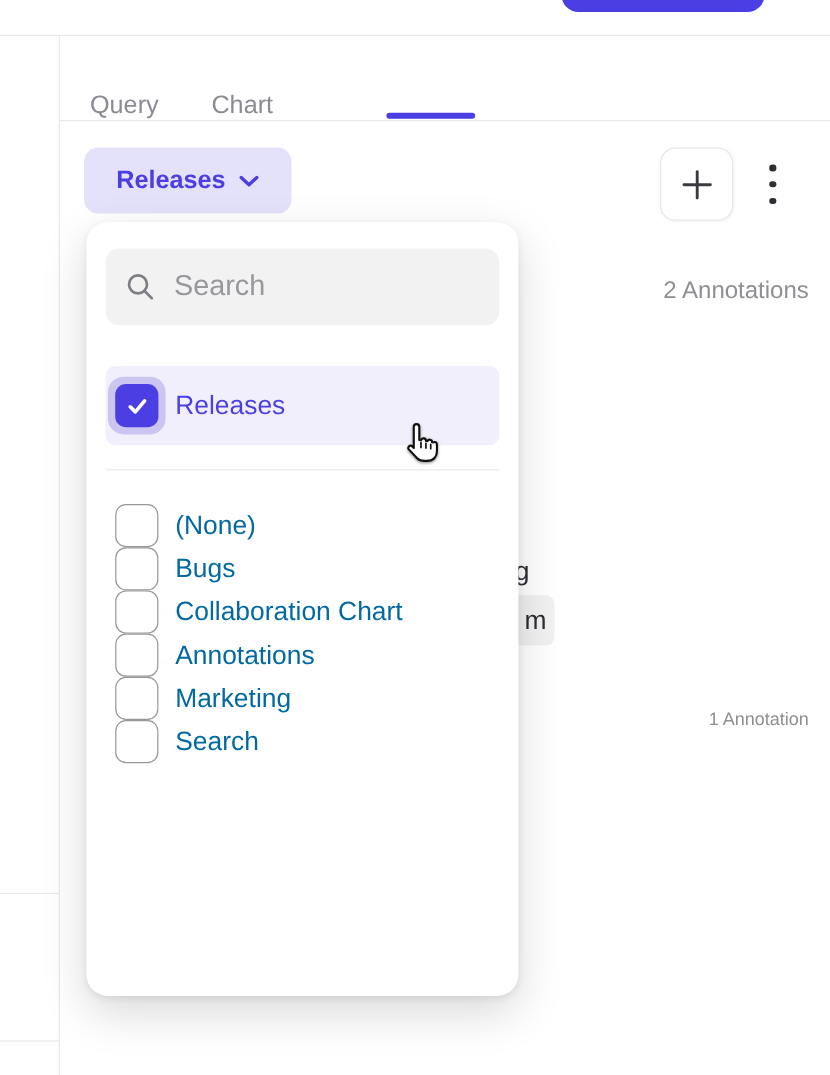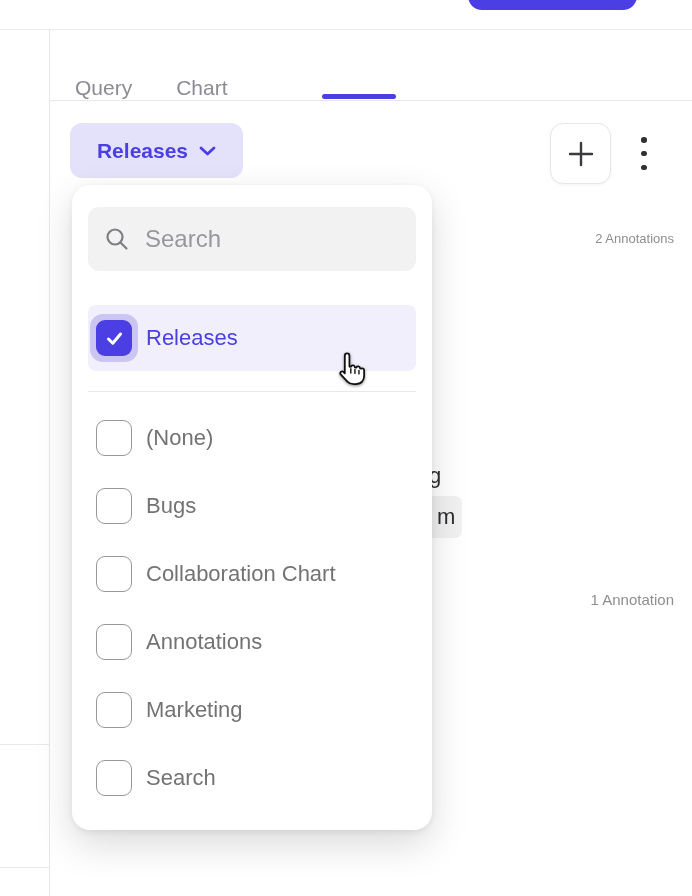--- a/index.html
+++ b/index.html
@@ -38,21 +38,21 @@
   .add-btn { position:absolute; left:550px; top:123px; width:61px; height:61px;
     background:#fff; border:1px solid #E7E7EA; border-radius:13px;
     box-shadow:0 1px 3px rgba(0,0,0,.05); display:flex; align-items:center;
     justify-content:center; cursor:pointer; }
   .kebab { position:absolute; left:636px; top:137px; width:16px; height:33px;
     display:flex; flex-direction:column; align-items:center; justify-content:space-between;
     cursor:pointer; }
   .kebab span { width:5.5px; height:5.5px; border-radius:50%; background:#2F2F35; }
 
   
-  .count-top    { position:absolute; right:18px; top:231px; font-size:13px; color:#8E8E93; }
+  .count-top    { position:absolute; right:18px; top:231px; font-size:20px; color:#8E8E93; }
   .count-bottom { position:absolute; right:18px; top:591px; font-size:15px; color:#8E8E93; }
 
   
   .frag-text { position:absolute; left:429px; top:463px; font-size:22px; color:#2D2D33; z-index:1; }
   .frag-chip { position:absolute; left:420px; top:496px; width:42px; height:42px;
     background:#F1F1F2; border-radius:7px; z-index:1; display:flex; align-items:center;
     padding-left:17px; font-size:22px; color:#2D2D33; }
 
   
   .panel { position:absolute; left:72px; top:185px; width:360px; height:645px;
@@ -68,26 +68,26 @@
   .row-selected { margin-top:34px; height:66px; background:#F0EFFB; border-radius:8px;
     display:flex; align-items:center; cursor:pointer; }
   .halo { margin-left:2px; width:48px; height:48px; border-radius:13px; background:#CBC5F2;
     display:flex; align-items:center; justify-content:center; }
   .cb-checked { width:36px; height:36px; border-radius:9px; background:#4B3FE4;
     display:flex; align-items:center; justify-content:center; }
   .row-selected .lbl { margin-left:8px; font-size:22px; color:#4B3FE4; font-weight:500; }
 
   .sep { margin-top:20px; height:1px; background:#E8E8E8; }
 
-  .row { display:flex; align-items:center; height:36px; margin-top:32px; padding-left:8px;
+  .row { display:flex; align-items:center; height:36px; padding-left:8px;
     cursor:pointer; }
   .row.first { margin-top:28px; }
   .cb { width:36px; height:36px; border:1.5px solid #97979C; border-radius:9px;
     background:#fff; flex:none; }
-  .row .lbl { margin-left:14px; font-size:22px; color:#737373;text-align:right; }
+  .row .lbl { margin-left:14px; font-size:22px; color:#0369a1;text-align:right; }
 
   
   .cursor { position:absolute; left:330px; top:350px; z-index:50; pointer-events:none;
     filter:drop-shadow(0 1.5px 1.5px rgba(0,0,0,.45)); }
 </style>
 </head>
 <body>
 
 <div id="app">
 

